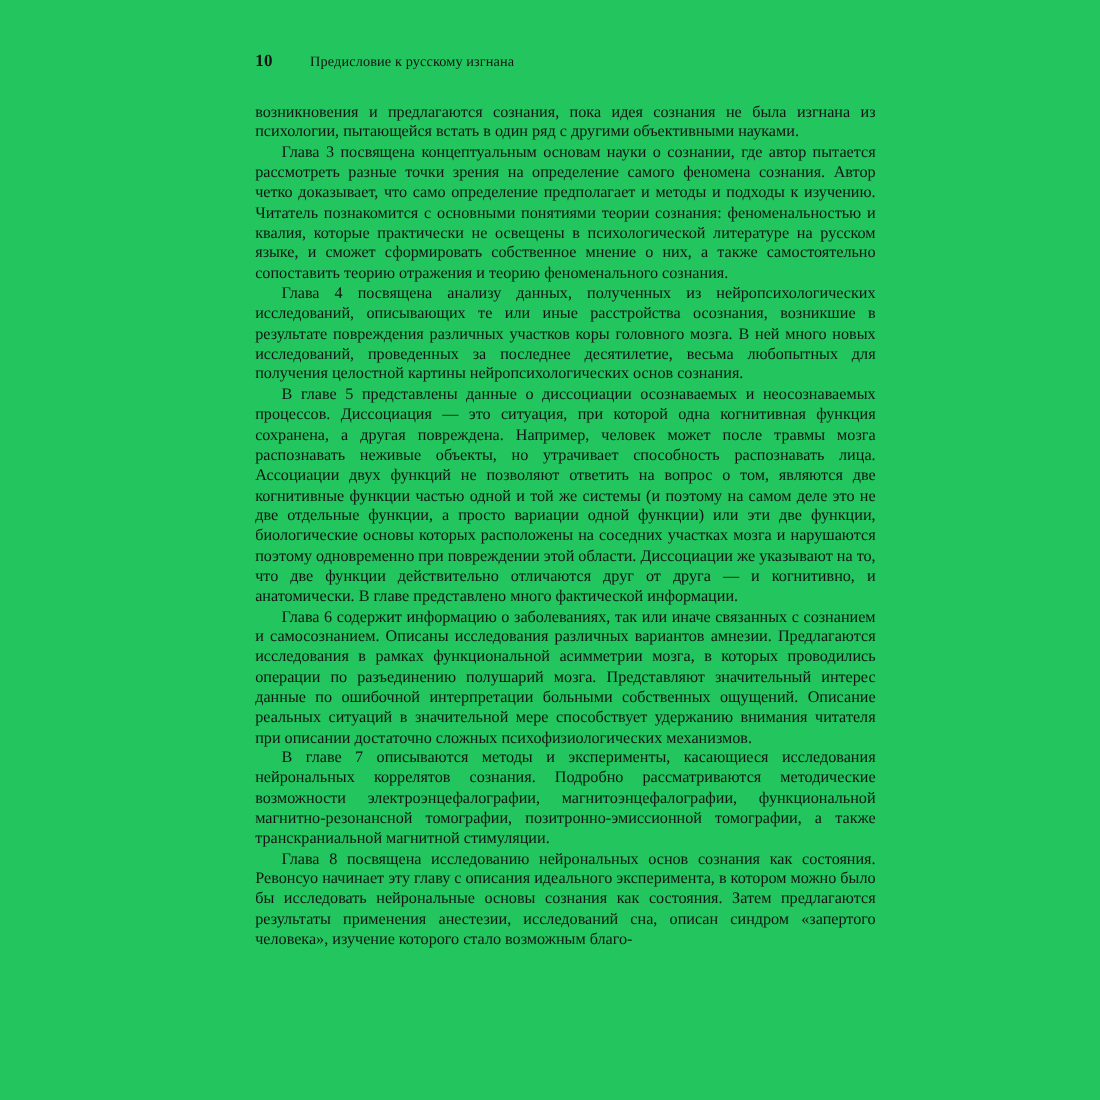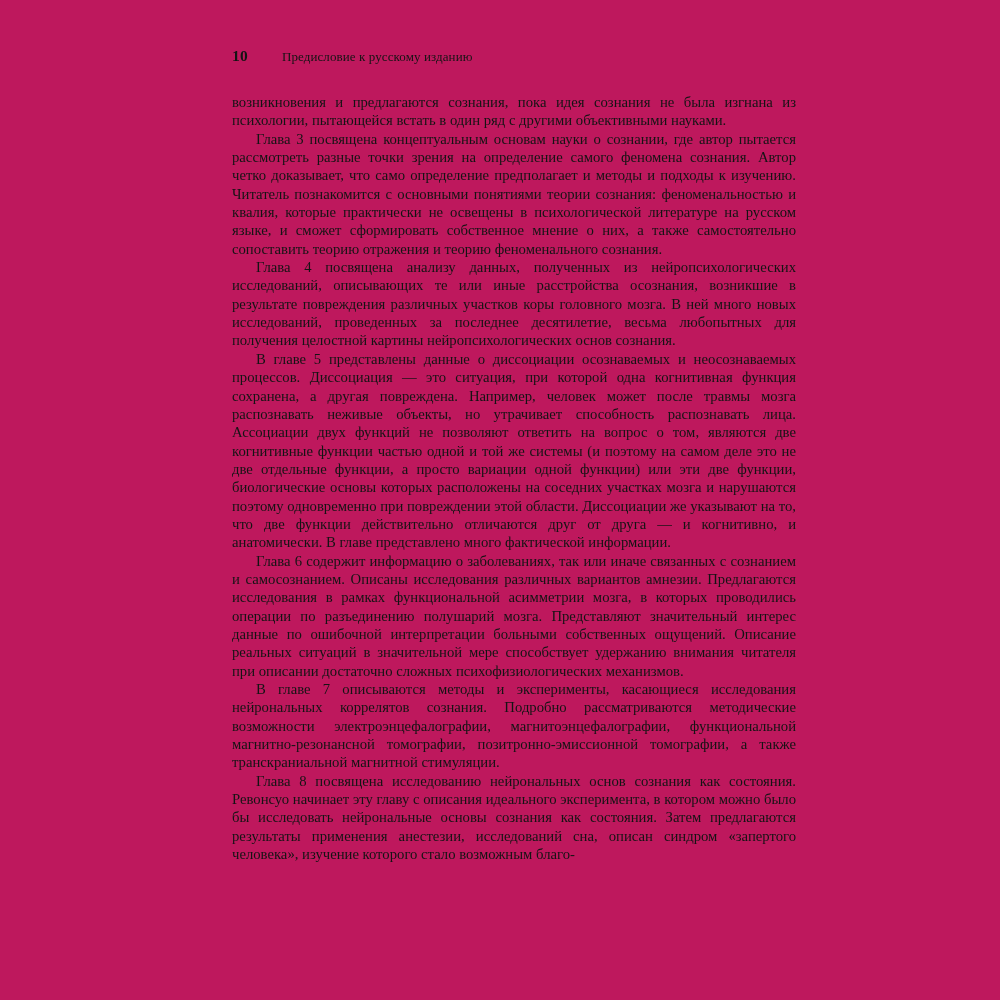--- a/index.html
+++ b/index.html
@@ -4,21 +4,21 @@
 <style>
   html, body {
     margin: 0;
     padding: 0;
     background: #ffffff;
   }
   .page {
     position: relative;
     width: 1000px;
     height: 1000px;
-    background: #be185d;
+    background: #22c55e;
     overflow: hidden;
     font-family: "Liberation Serif", "DejaVu Serif", serif;
     color: #141414;
   }
   .content {
     position: absolute;
     left: 232px;
     top: 47px;
     width: 564px;
   }
@@ -52,21 +52,21 @@
   }
 </style>
 </head>
 <body>
 
 <div class="page">
   <div class="content">
 
     <header class="page-header">
       <span class="page-number">10</span>
-      <span class="running-title">Предисловие к русскому изданию</span>
+      <span class="running-title">Предисловие к русскому изгнана</span>
     </header>
 
     <main class="text-block">
       <p class="para no-indent">возникновения и предлагаются сознания, пока идея сознания не была изгнана из психологии, пытающейся встать в один ряд с другими объективными науками.</p>
       <p class="para">Глава 3 посвящена концептуальным основам науки о сознании, где автор пытается рассмотреть разные точки зрения на определение самого феномена сознания. Автор четко доказывает, что само определение предполагает и методы и подходы к изучению. Читатель познакомится с основными понятиями теории сознания: феноменальностью и квалия, которые практически не освещены в психологической литературе на русском языке, и сможет сформировать собственное мнение о них, а также самостоятельно сопоставить теорию отражения и теорию феноменального сознания.</p>
       <p class="para">Глава 4 посвящена анализу данных, полученных из нейропсихологических исследований, описывающих те или иные расстройства осознания, возникшие в результате повреждения различных участков коры головного мозга. В ней много новых исследований, проведенных за последнее десятилетие, весьма любопытных для получения целостной картины нейропсихологических основ сознания.</p>
       <p class="para">В главе 5 представлены данные о диссоциации осознаваемых и неосознаваемых процессов. Диссоциация — это ситуация, при которой одна когнитивная функция сохранена, а другая повреждена. Например, человек может после травмы мозга распознавать неживые объекты, но утрачивает способность распознавать лица. Ассоциации двух функций не позволяют ответить на вопрос о том, являются две когнитивные функции частью одной и той же системы (и поэтому на самом деле это не две отдельные функции, а просто вариации одной функции) или эти две функции, биологические основы которых расположены на соседних участках мозга и нарушаются поэтому одновременно при повреждении этой области. Диссоциации же указывают на то, что две функции действительно отличаются друг от друга — и когнитивно, и анатомически. В главе представлено много фактической информации.</p>
       <p class="para">Глава 6 содержит информацию о заболеваниях, так или иначе связанных с сознанием и самосознанием. Описаны исследования различных вариантов амнезии. Предлагаются исследования в рамках функциональной асимметрии мозга, в которых проводились операции по разъединению полушарий мозга. Представляют значительный интерес данные по ошибочной интерпретации больными собственных ощущений. Описание реальных ситуаций в значительной мере способствует удержанию внимания читателя при описании достаточно сложных психофизиологических механизмов.</p>
       <p class="para">В главе 7 описываются методы и эксперименты, касающиеся исследования нейрональных коррелятов сознания. Подробно рассматриваются методические возможности электроэнцефалографии, магнитоэнцефалографии, функциональной магнитно-резонансной томографии, позитронно-эмиссионной томографии, а также транскраниальной магнитной стимуляции.</p>
       <p class="para">Глава 8 посвящена исследованию нейрональных основ сознания как состояния. Ревонсуо начинает эту главу с описания идеального эксперимента, в котором можно было бы исследовать нейрональные основы сознания как состояния. Затем предлагаются результаты применения анестезии, исследований сна, описан синдром «запертого человека», изучение которого стало возможным благо-</p>

